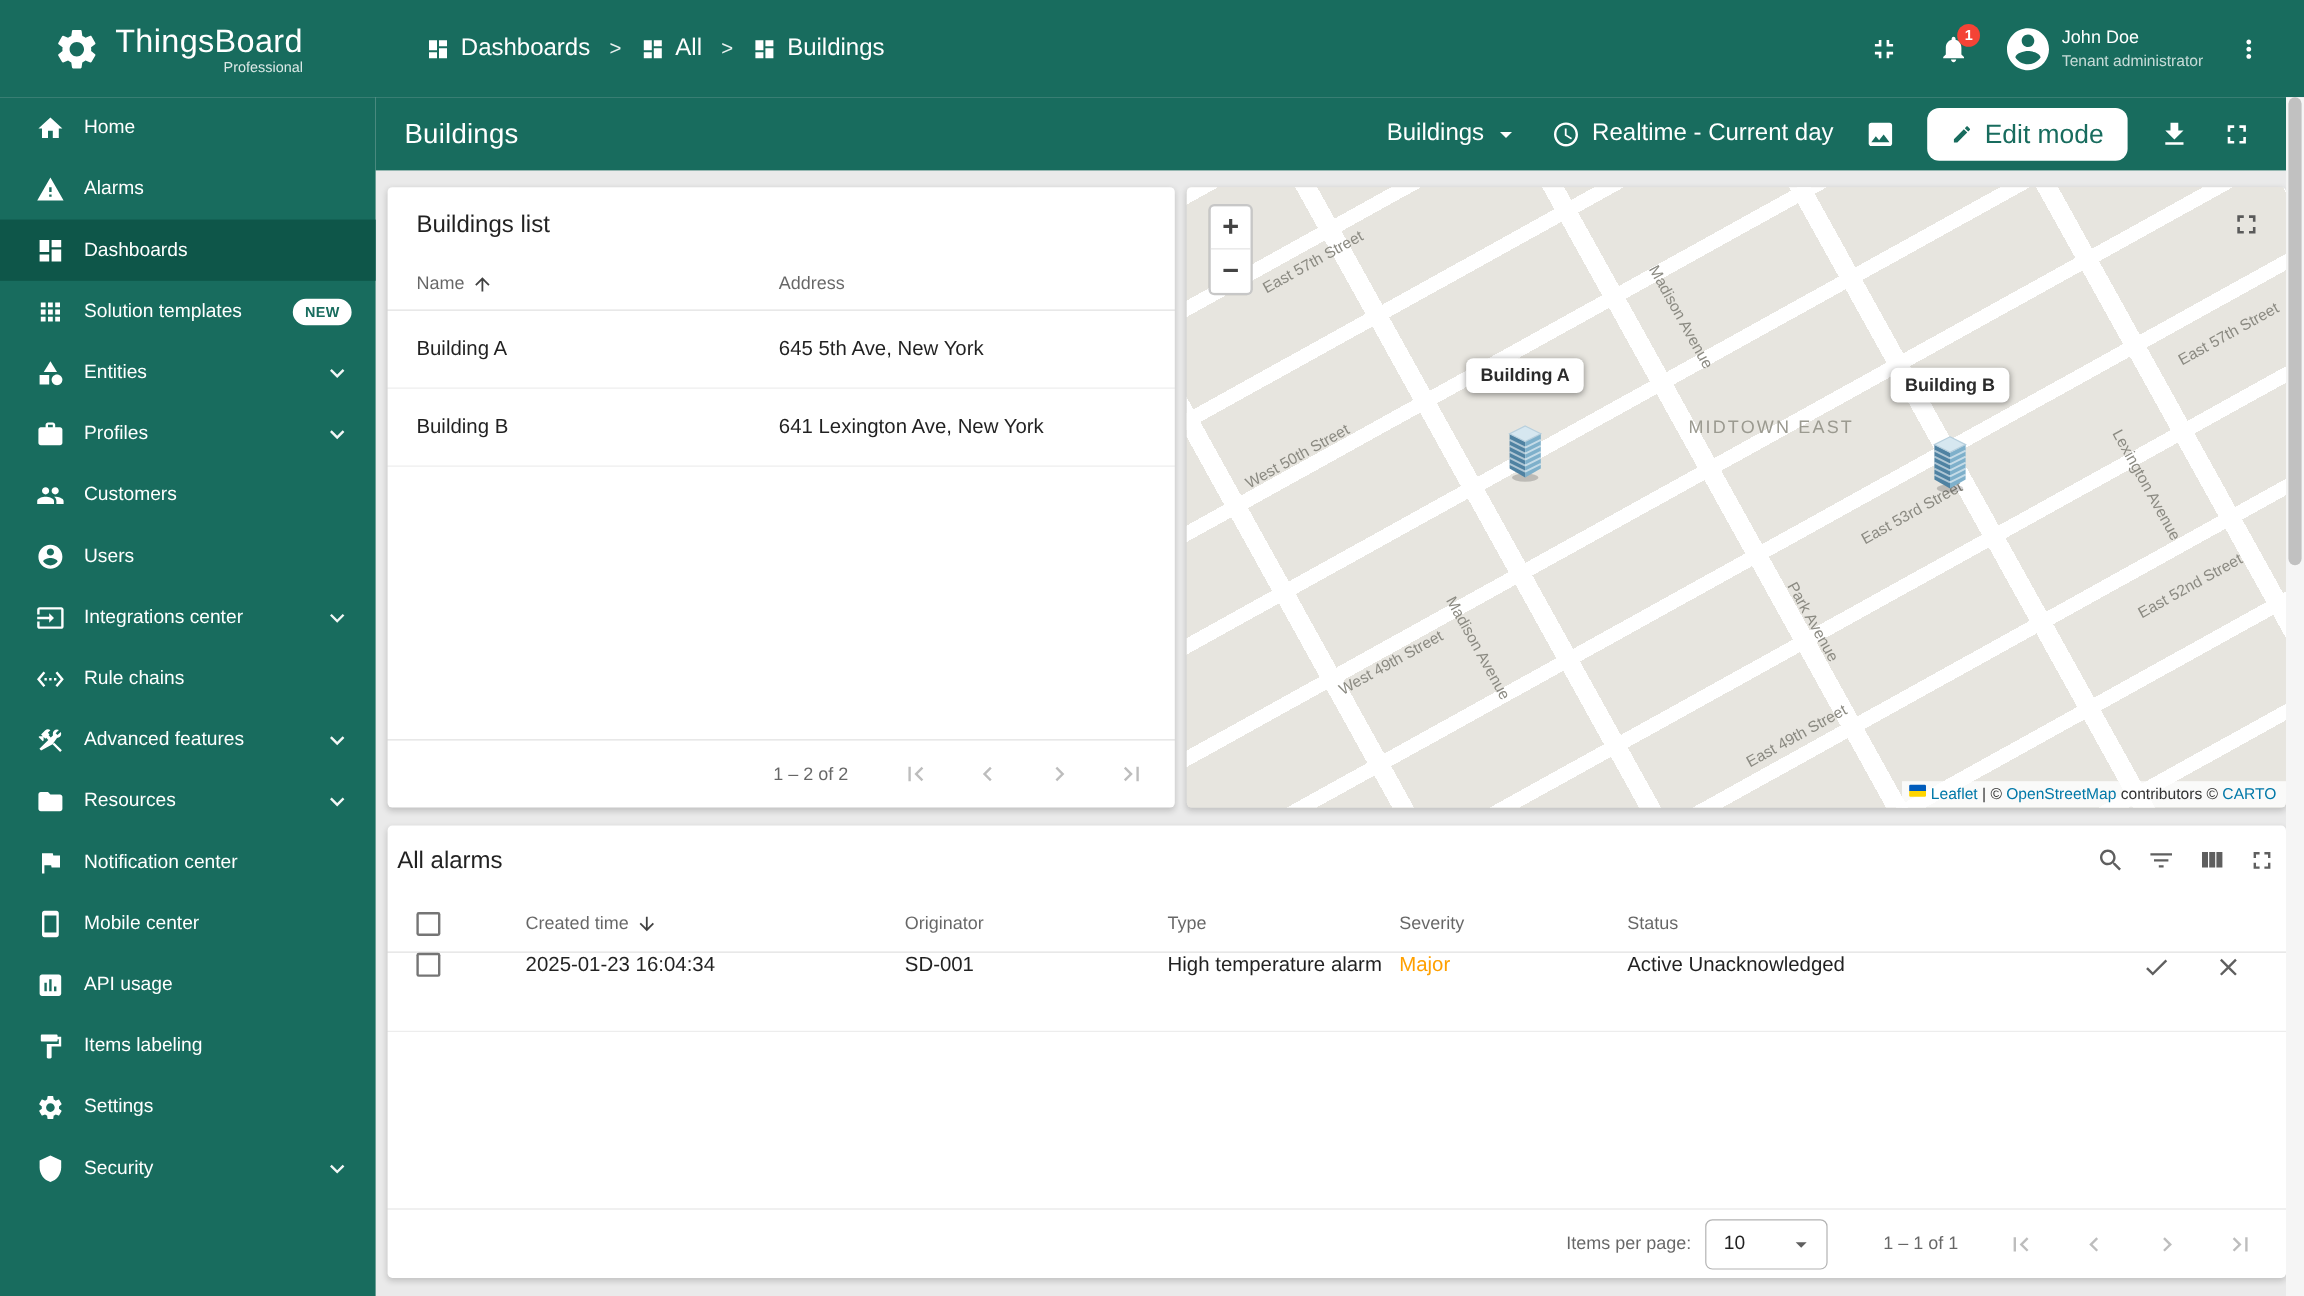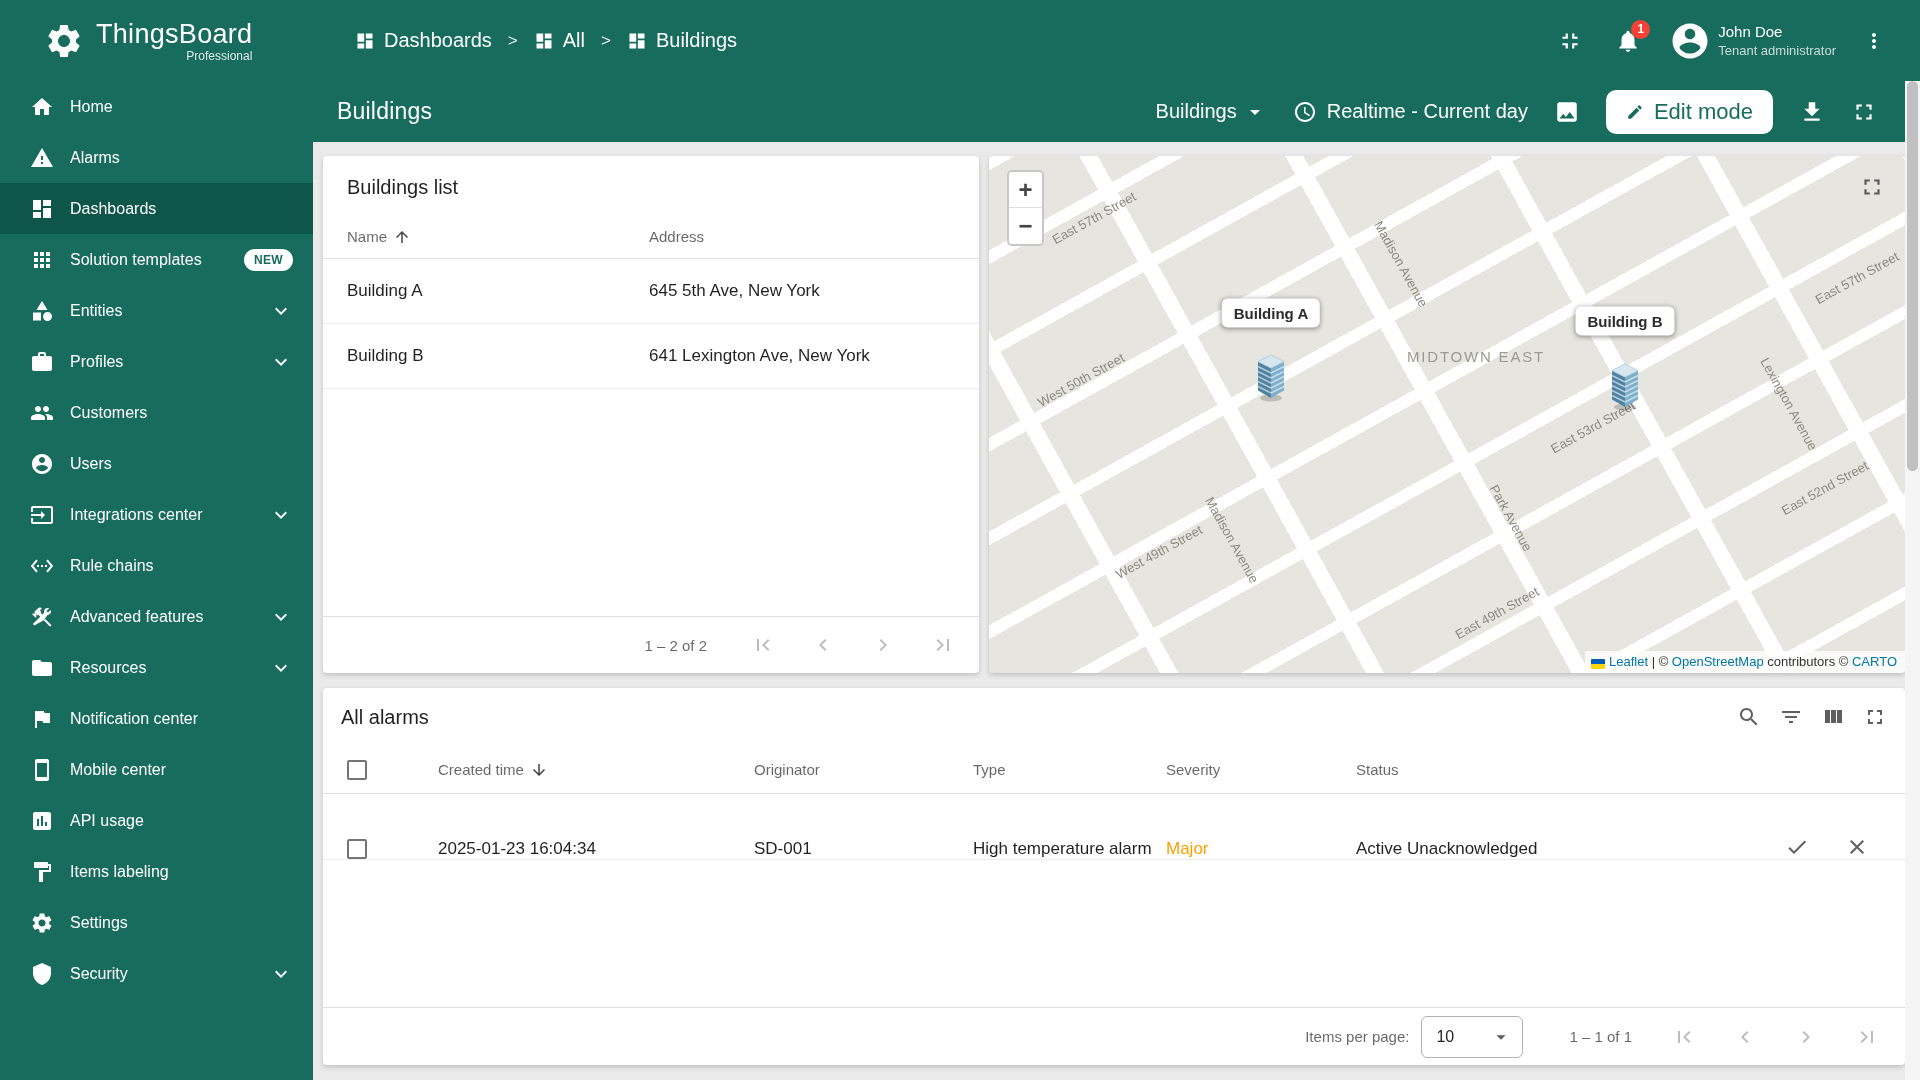--- a/index.html
+++ b/index.html
@@ -71,30 +71,30 @@
       repeating-linear-gradient(90deg, transparent 0px, transparent 164px, #ffffff 164px, #ffffff 180px);
   }
   .map-label { position:absolute; transform:translate(-50%,-50%); color:#8b8a82; font-size:13px; white-space:nowrap; z-index:2; }
   .map-area-label { position:absolute; transform:translate(-50%,-50%); color:#9b9a90; font-size:15px; letter-spacing:1.8px; font-weight:500; white-space:nowrap; z-index:2; }
   .marker-label { position:absolute; transform:translate(-50%,-50%); background:#fff; border-radius:6px; padding:6px 12px; font-size:15px; font-weight:700; color:#2b2b2b; box-shadow:0 1px 5px rgba(0,0,0,.4); z-index:4; white-space:nowrap; cursor:pointer; }
   .marker-icon { position:absolute; transform:translate(-50%,-50%); z-index:3; cursor:pointer; }
   .map-zoom { position:absolute; left:18px; top:14px; width:37px; border:2px solid rgba(0,0,0,.22); border-radius:5px; overflow:hidden; background:#fff; z-index:5; }
   .zbtn { width:100%; height:36px; display:flex; align-items:center; justify-content:center; font-size:24px; font-weight:700; color:#444; cursor:pointer; background:#fff; }
   .zbtn:first-child { border-bottom:1px solid #ddd; }
   .map-fullscreen { position:absolute; right:20px; top:18px; color:#5a5a5a; z-index:5; cursor:pointer; }
-  .map-attribution { position:absolute; right:0; bottom:0; background:rgba(255,255,255,.8); padding:3px 8px 4px 6px; font-size:13px; color:#333; z-index:5; display:flex; align-items:flex-end; white-space:pre; }
+  .map-attribution { position:absolute; right:0; bottom:0; background:rgba(255,255,255,.8); padding:3px 8px 4px 6px; font-size:13px; color:#333; z-index:5; display:flex; align-items:flex-start; white-space:pre; }
   .map-attribution a { color:var(--link); text-decoration:none; cursor:pointer; }
   .ua-flag { display:inline-block; width:14px; height:10px; background:linear-gradient(#005BBB 0 50%, #FFD500 50% 100%); margin-right:4px; border-radius:1px; }
 
   
-  .alarms-head { display:flex; align-items:center; height:58px; padding:0 18px; }
+  .alarms-head { display:flex; align-items:center; height:58px; padding:0 8px; }
   .alarms-icons { margin-left:auto; display:flex; gap:18px; color:#5f5f5f; }
   .alarms-icons span { cursor:pointer; display:inline-flex; }
   .a-thead { display:flex; align-items:center; height:48px; padding:0 24px; color:rgba(0,0,0,.6); font-size:15px; border-bottom:1px solid rgba(0,0,0,.12); }
-  .a-row { display:flex; align-items:flex-end; height:66px; padding:0 24px; font-size:17px; color:rgba(0,0,0,.87); border-bottom:1px solid rgba(0,0,0,.07); cursor:pointer; }
+  .a-row { display:flex; align-items:flex-start; height:66px; padding:0 24px; font-size:17px; color:rgba(0,0,0,.87); border-bottom:1px solid rgba(0,0,0,.07); cursor:pointer; }
   .col-check { width:91px; display:flex; }
   .col-created { width:316px; display:flex; align-items:center; gap:6px; }
   .col-orig { width:219px; }
   .col-type { width:193px; }
   .col-sev { width:190px; }
   .col-status { flex:1; }
   .sev-major { font-weight:500; }
   .a-actions { display:flex; gap:36px; color:#5f5f5f; padding-right:12px; }
   .a-actions span { cursor:pointer; display:inline-flex; }
   .a-footer { position:absolute; bottom:0; left:0; right:0; height:58px; border-top:1px solid rgba(0,0,0,.12); display:flex; align-items:center; justify-content:flex-end; padding-right:26px; font-size:15px; color:rgba(0,0,0,.6); }

